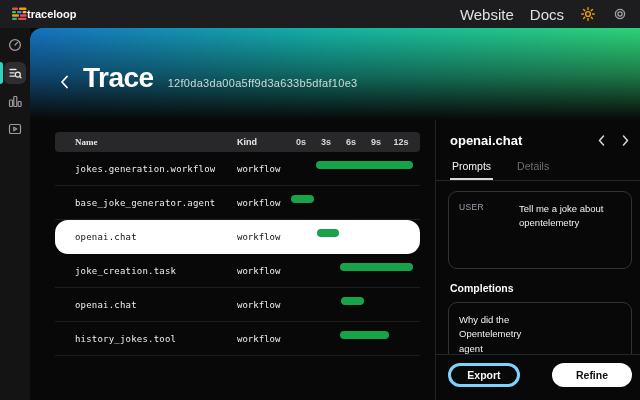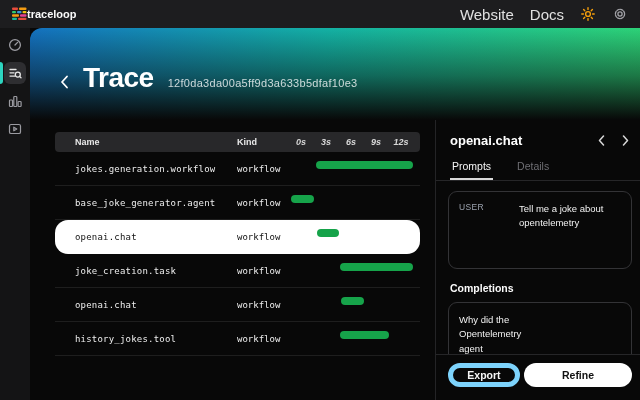--- a/index.html
+++ b/index.html
@@ -38,23 +38,23 @@
     background:rgba(8,30,24,0.30); border-radius:13px; display:flex; align-items:center; gap:9px;
     font-size:10px; color:#fff; cursor:pointer; }
 
   .body-row { flex:1; display:flex; min-height:0; }
 
   
   .table-wrap { flex:1; padding:12px 15px 0 25px; }
   .ttable { width:365px; font-size:9px; }
   .thead { display:grid; grid-template-columns:182px 54px 1fr; height:20px; background:#28282a;
     border-radius:4px; align-items:center; color:#e8e8e8; font-weight:600; }
-  .th-name { padding-left:20px; }
+  .th-name { padding-left:20px;font-family:Liberation Serif, serif; }
   .ticks { width:120px; display:flex; justify-content:space-between; }
-  .ticks span { width:20px; text-align:center; color:#d8d8d8;font-style:italic; }
+  .ticks span { width:20px; text-align:center; color:#d8d8d8; }
   .trow { display:grid; grid-template-columns:182px 54px 1fr; height:34px; align-items:center;
     border-bottom:1px solid #1e1e1e; cursor:pointer; color:#eeeeee;
     font-family:"DejaVu Sans Mono", monospace; font-size:9px; }
   .trow .c-name { padding-left:20px; letter-spacing:0.2px; }
   .trow.selected { background:#ffffff; border-radius:13px; border-bottom:none; color:#111; }
   .lane { position:relative; height:100%; }
   .bar { position:absolute; top:9px; height:8px; border-radius:4px; }
 
   
   .panel { width:209px; flex:0 0 209px; border-left:1px solid #242426; display:flex;
@@ -70,22 +70,22 @@
   .card { border:1px solid #333336; border-radius:9px; padding:10px 10px; display:grid;
     grid-template-columns:52px 1fr; gap:8px; }
   .card.prompt { min-height:78px; }
   .role { font-size:8.5px; color:#9ca3af; letter-spacing:0.3px; }
   .msg { font-size:9.5px; line-height:1.5; color:#f2f2f2; }
   .section-h { font-size:10.5px; font-weight:700; color:#fafafa; margin:13px 2px 8px 2px; }
   .panel-foot { border-top:1px solid #262628; padding:8px 12px 0 12px; height:46px;
     display:flex; justify-content:space-between; align-items:flex-start; }
   .btn { height:24px; border-radius:13px; font-size:10.5px; font-weight:600; display:flex;
     align-items:center; justify-content:center; cursor:pointer; font-family:"Liberation Sans",sans-serif; }
-  .btn-outline { width:72px; border:5px solid #7dd3fc; color:#f5f5f5; background:transparent; }
-  .btn-solid { width:108px; background:#fff; color:#111; border:none; }
+  .btn-outline { width:72px; border:3px solid #7dd3fc; color:#f5f5f5; background:transparent; }
+  .btn-solid { width:80px; background:#fff; color:#111; border:none; }
 
   svg { display:block; }
 </style>
 </head>
 <body>
 
 <div class="topbar">
   <div class="brand">
     <span>
       <svg width="15" height="14" viewBox="0 0 15 14">

